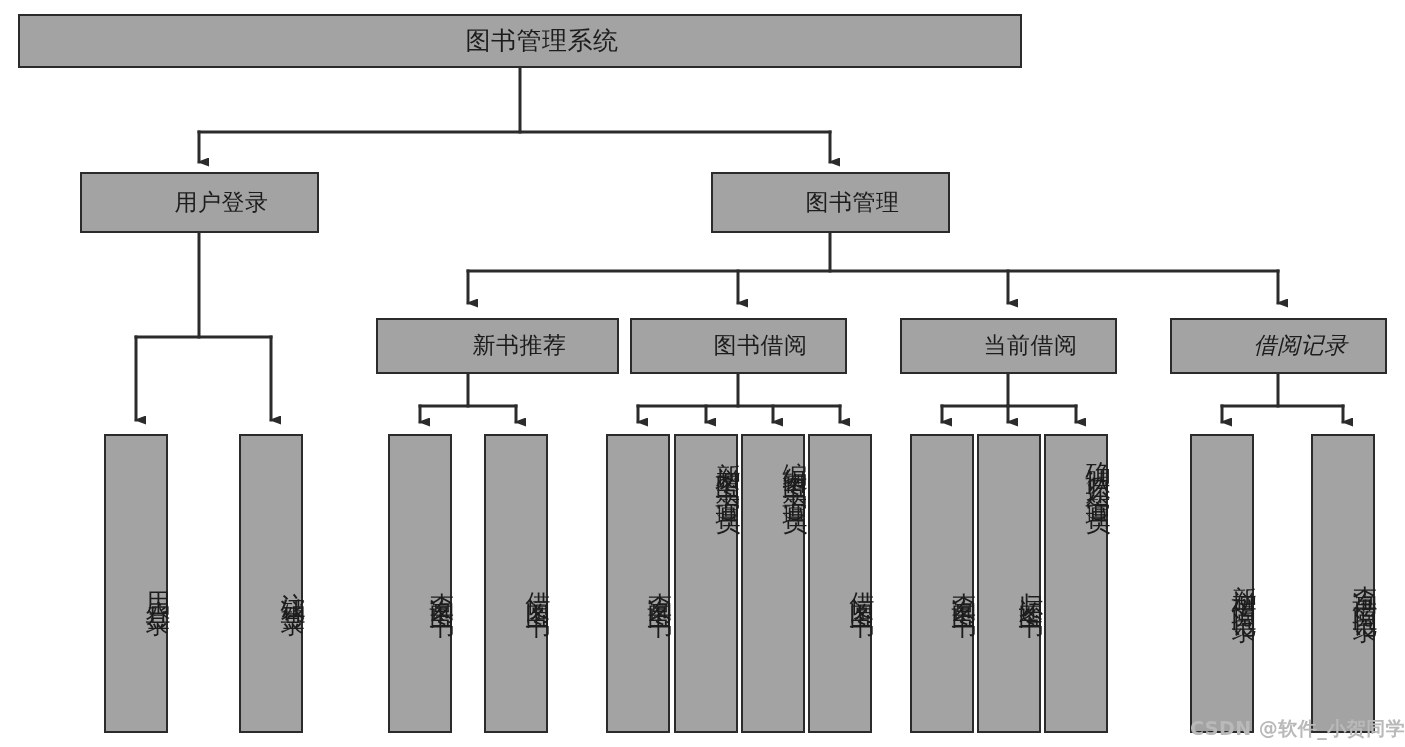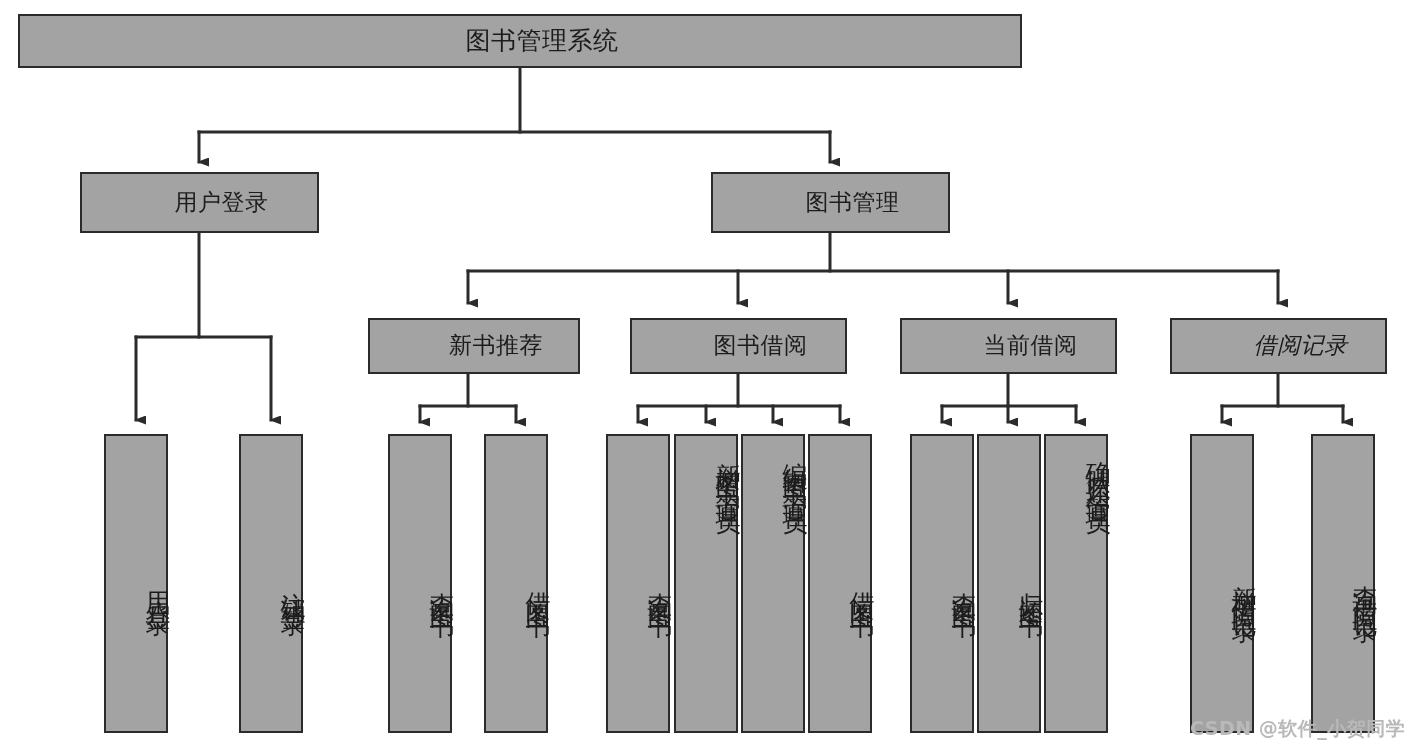--- a/index.html
+++ b/index.html
@@ -140,21 +140,21 @@
     <span class="label">图书管理系统</span>
   </div>
 
   <div class="node node-h" style="left:80px; top:172px; width:239px; height:61px;">
     <span class="label">用户登录</span>
   </div>
   <div class="node node-h" style="left:711px; top:172px; width:239px; height:61px;">
     <span class="label">图书管理</span>
   </div>
 
-  <div class="node node-h" style="left:368px; top:318px; width:212px; height:56px;align-items:center;">
+  <div class="node node-h" style="left:376px; top:318px; width:243px; height:56px;align-items:center;">
     <span class="label">新书推荐</span>
   </div>
   <div class="node node-h" style="left:630px; top:318px; width:217px; height:56px;">
     <span class="label">图书借阅</span>
   </div>
   <div class="node node-h" style="left:900px; top:318px; width:217px; height:56px;">
     <span class="label">当前借阅</span>
   </div>
   <div class="node node-h" style="left:1170px; top:318px; width:217px; height:56px;font-style:italic;">
     <span class="label">借阅记录</span>

